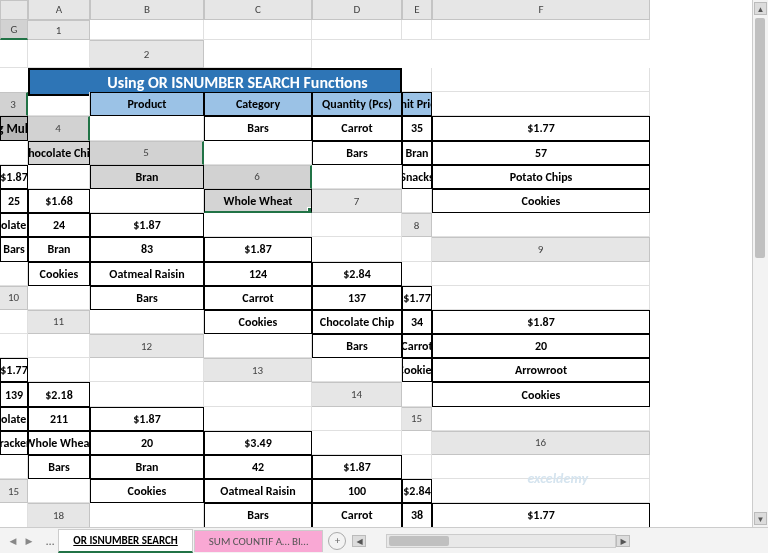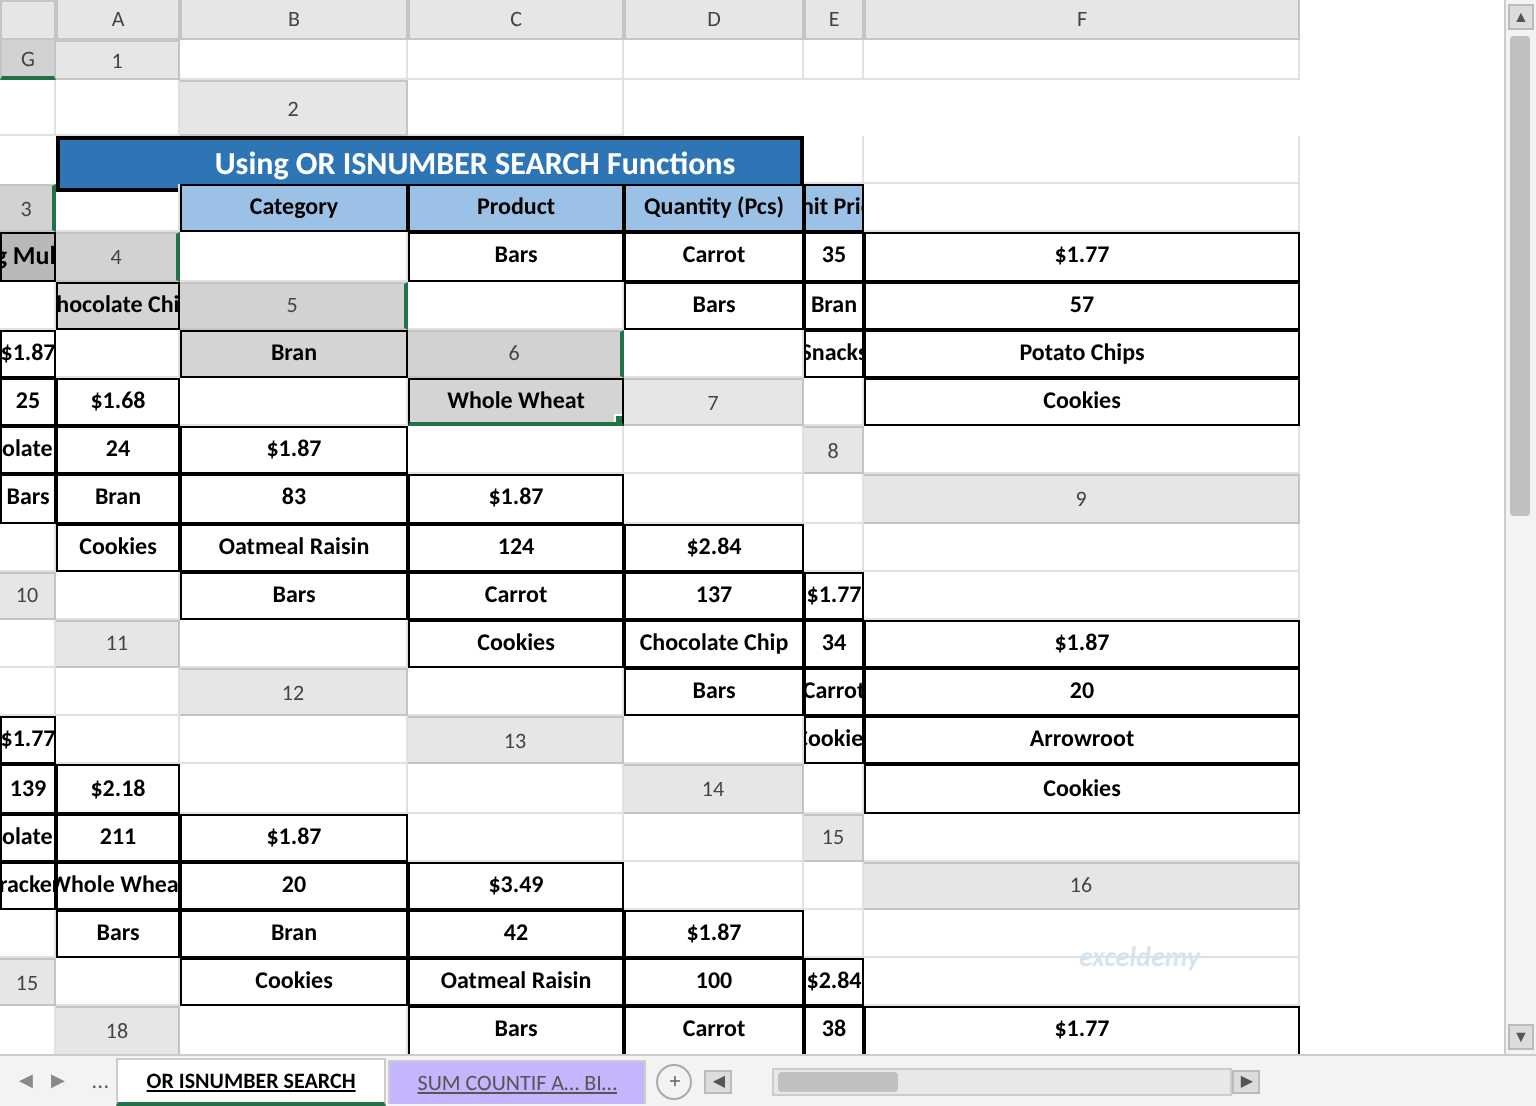--- a/index.html
+++ b/index.html
@@ -17,29 +17,29 @@
 .title-cell { grid-column: 2 / 6; background: #2e75b6; color: #fff; font-weight: bold; font-size: 16px; border: 2px solid #000; border-bottom: 2px solid #000; }
 .hdr-cell { background: #9bc2e6; font-weight: bold; color: #000; border: 1px solid #000; }
 .data-cell { font-weight: bold; border: 1px solid #000; }
 .data-cell.num { }
 
 .side-hdr { background: #b8b8b8; font-weight: bold; border: 1.5px solid #000; font-size: 13px; }
 .side-val { background: #d4d4d4; font-weight: bold; border: 1px solid #000; }
 .side-last { border-bottom: 2px solid #217346; position: relative; }
 .side-last::after { content: ''; position: absolute; right: -3px; bottom: -3px; width: 5px; height: 5px; background: #217346; border: 1px solid #fff; }
 
-.watermark { position: absolute; right: 168px; top: 470px; font-size: 14px; color: #d5e4ef; font-style: italic; font-weight: bold; pointer-events: none; }
+.watermark { position: absolute; right: 180px; top: 470px; font-size: 14px; color: #d5e4ef; font-style: italic; font-weight: bold; pointer-events: none; }
 
 .tabs-bar { position: absolute; bottom: 0; left: 0; right: 0; height: 26px; background: #f3f3f3; border-top: 1px solid #ccc; display: flex; align-items: center; }
 .tab-nav { display: flex; gap: 2px; padding: 0 6px; }
 .tab-nav-btn { width: 14px; height: 14px; display: flex; align-items: center; justify-content: center; color: #888; cursor: pointer; font-size: 9px; }
 .tab-dots { padding: 0 4px; color: #666; }
 .tab { padding: 4px 14px; background: #fff; border: 1px solid #ccc; border-bottom: none; font-size: 11px; cursor: pointer; margin-right: 1px; }
 .tab.active { border-bottom: 2px solid #217346; font-weight: bold; text-decoration: underline; }
-.tab.inactive { background: #c4b5fd; color: #555; text-decoration: underline; }
+.tab.inactive { background: #f9a8d4; color: #555; }
 .tab-add { width: 18px; height: 18px; border: 1px solid #aaa; border-radius: 50%; margin-left: 4px; display: flex; align-items: center; justify-content: center; font-size: 11px; color: #666; cursor: pointer; }
 .hscroll { flex: 1; margin-left: 20px; max-width: 230px; height: 14px; background: #e8e8e8; border: 1px solid #ccc; position: relative; }
 .hscroll-thumb { position: absolute; left: 2px; top: 1px; width: 60px; height: 10px; background: #c0c0c0; border-radius: 2px; }
 .hscroll-arrow { width: 14px; height: 12px; background: #dcdcdc; border: 1px solid #bbb; display: inline-flex; align-items: center; justify-content: center; font-size: 8px; color: #555; }
 
 .vscroll { position: absolute; right: 0; top: 0; bottom: 26px; width: 16px; background: #f3f3f3; border-left: 1px solid #ccc; }
 .vscroll-thumb { position: absolute; top: 18px; left: 2px; width: 10px; height: 240px; background: #c0c0c0; border-radius: 2px; }
 .vscroll-arrow { position: absolute; left: 1px; width: 13px; height: 13px; background: #dcdcdc; border: 1px solid #bbb; display: flex; align-items: center; justify-content: center; font-size: 8px; color: #555; }
 </style>
 </head>
@@ -62,22 +62,22 @@
     <div class="cell"></div>
     <div class="cell"></div>
     <div class="cell"></div>
     <div class="rowhdr">2</div>
     <div class="cell"></div>
     <div class="cell title-cell" style="grid-column: 2 / 6; height: 28px; font-size: 16px; padding-left: 48px;">Using OR ISNUMBER SEARCH Functions</div>
     <div class="cell"></div>
     <div class="cell"></div>
     <div class="rowhdr sel">3</div>
     <div class="cell"></div>
+    <div class="cell hdr-cell">Product</div>
     <div class="cell hdr-cell">Category</div>
-    <div class="cell hdr-cell">Product</div>
     <div class="cell hdr-cell">Quantity (Pcs)</div>
     <div class="cell hdr-cell">Unit Price</div>
     <div class="cell"></div>
     <div class="cell side-hdr">Containing Multiple Texts</div>
     <div class="rowhdr sel">4</div>
     <div class="cell"></div>
     <div class="cell data-cell">Bars</div>
     <div class="cell data-cell">Carrot</div>
     <div class="cell data-cell num">35</div>
     <div class="cell data-cell num">$1.77</div>

